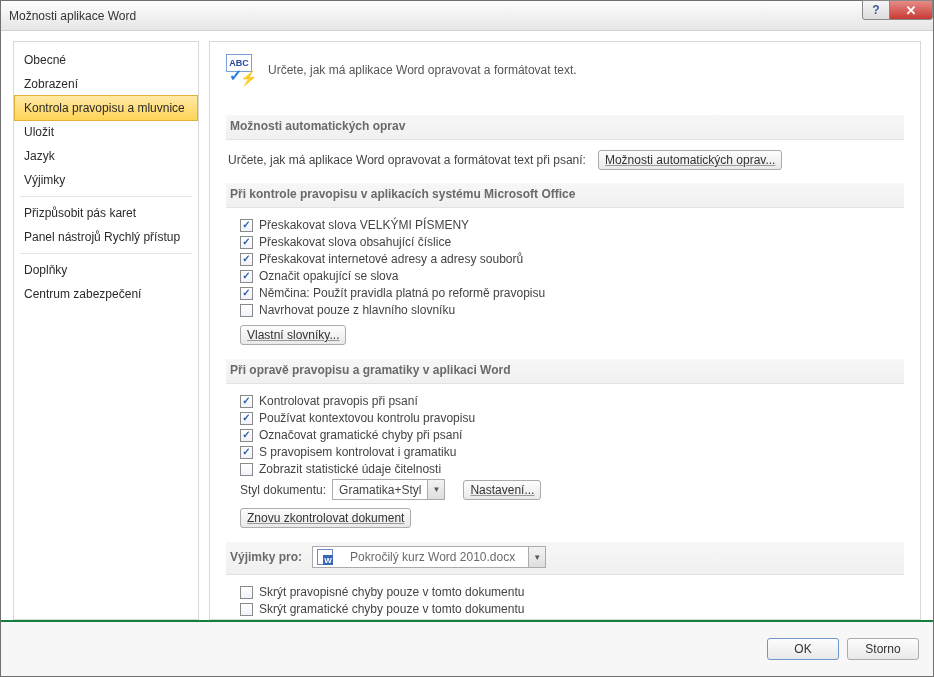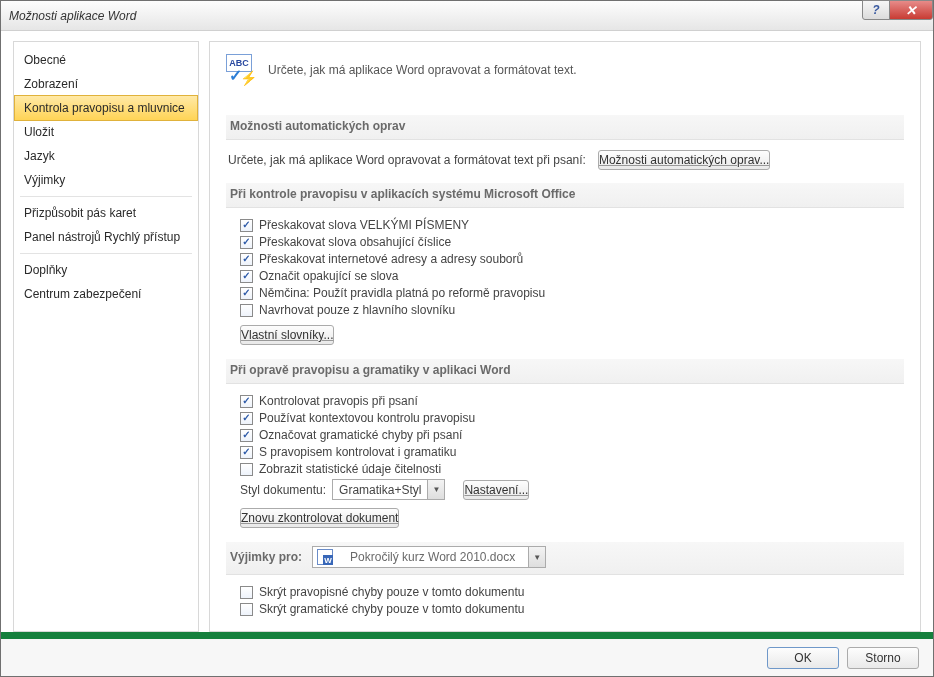--- a/index.html
+++ b/index.html
@@ -3,21 +3,20 @@
 <meta charset="utf-8">
 <style>
   * { box-sizing: border-box; font-family: "Segoe UI", Tahoma, sans-serif; }
   body { margin: 0; background: #fff; font-size: 12px; color: #444; }
   .window { width: 934px; height: 677px; border: 1px solid #707070; display: flex; flex-direction: column; }
   .titlebar {
     height: 30px; display: flex; align-items: center; padding-left: 8px;
     background: linear-gradient(#fdfdfd, #e6e6e6);
     border-bottom: 1px solid #d0d0d0;
     position: relative;
-    font-style: italic;
   }
   .titlebar-text { font-size: 12px; color: #333; }
   .titlebar-controls { position: absolute; right: 0; top: -1px; display: flex; }
   .tb-btn { height: 20px; display: flex; align-items: center; justify-content: center; border: 1px solid #888; margin-left: -1px; }
   .tb-help { width: 28px; background: linear-gradient(#f6f6f6,#dcdcdc); color:#3a5aa0; font-weight:bold; border-radius: 0 0 0 3px;}
   .tb-close { width: 44px; background: linear-gradient(#e78b89,#c83b33); color:#fff; font-weight:bold; border-radius: 0 0 3px 0;}
   .tb-close-inner { font-size:13px; }
   .body { flex: 1; display: flex; padding: 10px 12px 0 12px; gap: 10px; overflow:hidden; }
   .sidebar {
     width: 186px; border: 1px solid #d8d8d8; background: #fff;
@@ -43,43 +42,43 @@
   .section-head {
     font-weight: bold; color:#6a6a6a; padding: 4px 0 6px 0;
     border-bottom: 1px solid #e2e2e2; margin-bottom: 10px;
     background: linear-gradient(#f7f7f7,#f0f0f0);
     padding-left:4px;
   }
   .row { margin: 3px 0 3px 14px; display:flex; align-items:center; gap:6px; }
   .chk { width:13px; height:13px; border:1px solid #8a8a8a; display:inline-flex; align-items:center; justify-content:center; background:linear-gradient(#fff,#eef3fb); }
   .chk.checked::after { content:"✓"; font-size:10px; color:#2d5aa8; font-weight:bold; line-height:1; }
   .btn {
-    display:inline-flex; align-items:center; padding: 2px 0;
+    display:inline-flex; align-items:center; padding: 2px 6px;
     background: linear-gradient(#fdfdfd,#e9e9e9);
     border: 1px solid #ababab; border-radius:3px; font-size:12px; color:#333;
     cursor: default;
   }
   .btn-row { margin: 8px 0 14px 14px; }
   .inline-label { margin-right:6px; }
   .select {
     display:inline-flex; align-items:center; border:1px solid #ababab;
     background:#fff; height:21px;
   }
   .select-text { padding: 0 6px; }
   .select-arrow {
     width:17px; height:100%; border-left:1px solid #ababab;
     background:linear-gradient(#f3f3f3,#dedede);
     display:flex; align-items:center; justify-content:center; font-size:8px; color:#555;
   }
   .doc-select { display:inline-flex; align-items:center; border:1px solid #ababab; background:#fff; height:22px;gap:7px; }
   .doc-icon { width:16px; height:16px; margin:0 4px; border:1px solid #6a8cc8; background:#fff; position:relative; }
   .doc-icon::after { content:"W"; position:absolute; bottom:-1px; right:-1px; font-size:8px; color:#fff; background:#3867b8; width:10px; height:10px; display:flex; align-items:center; justify-content:center; font-weight:bold; }
   .footer {
-    height: 44px; display:flex; align-items:center; justify-content:flex-end;
-    gap:8px; padding: 0 14px; border-top:7px solid #15803d;
+    height: 56px; display:flex; align-items:center; justify-content:flex-end;
+    gap:8px; padding: 0 14px; border-top:2px solid #15803d;
     background:#f7f7f7;
   }
   .footer .btn { min-width:72px; justify-content:center; padding:3px 14px; }
   .u { text-decoration: underline; text-decoration-color: #999; }
   .exc-label { font-weight:bold; color:#6a6a6a; }
   .section-head.with-select { display:flex; align-items:center; gap:10px; }
 </style>
 </head>
 <body>
 

